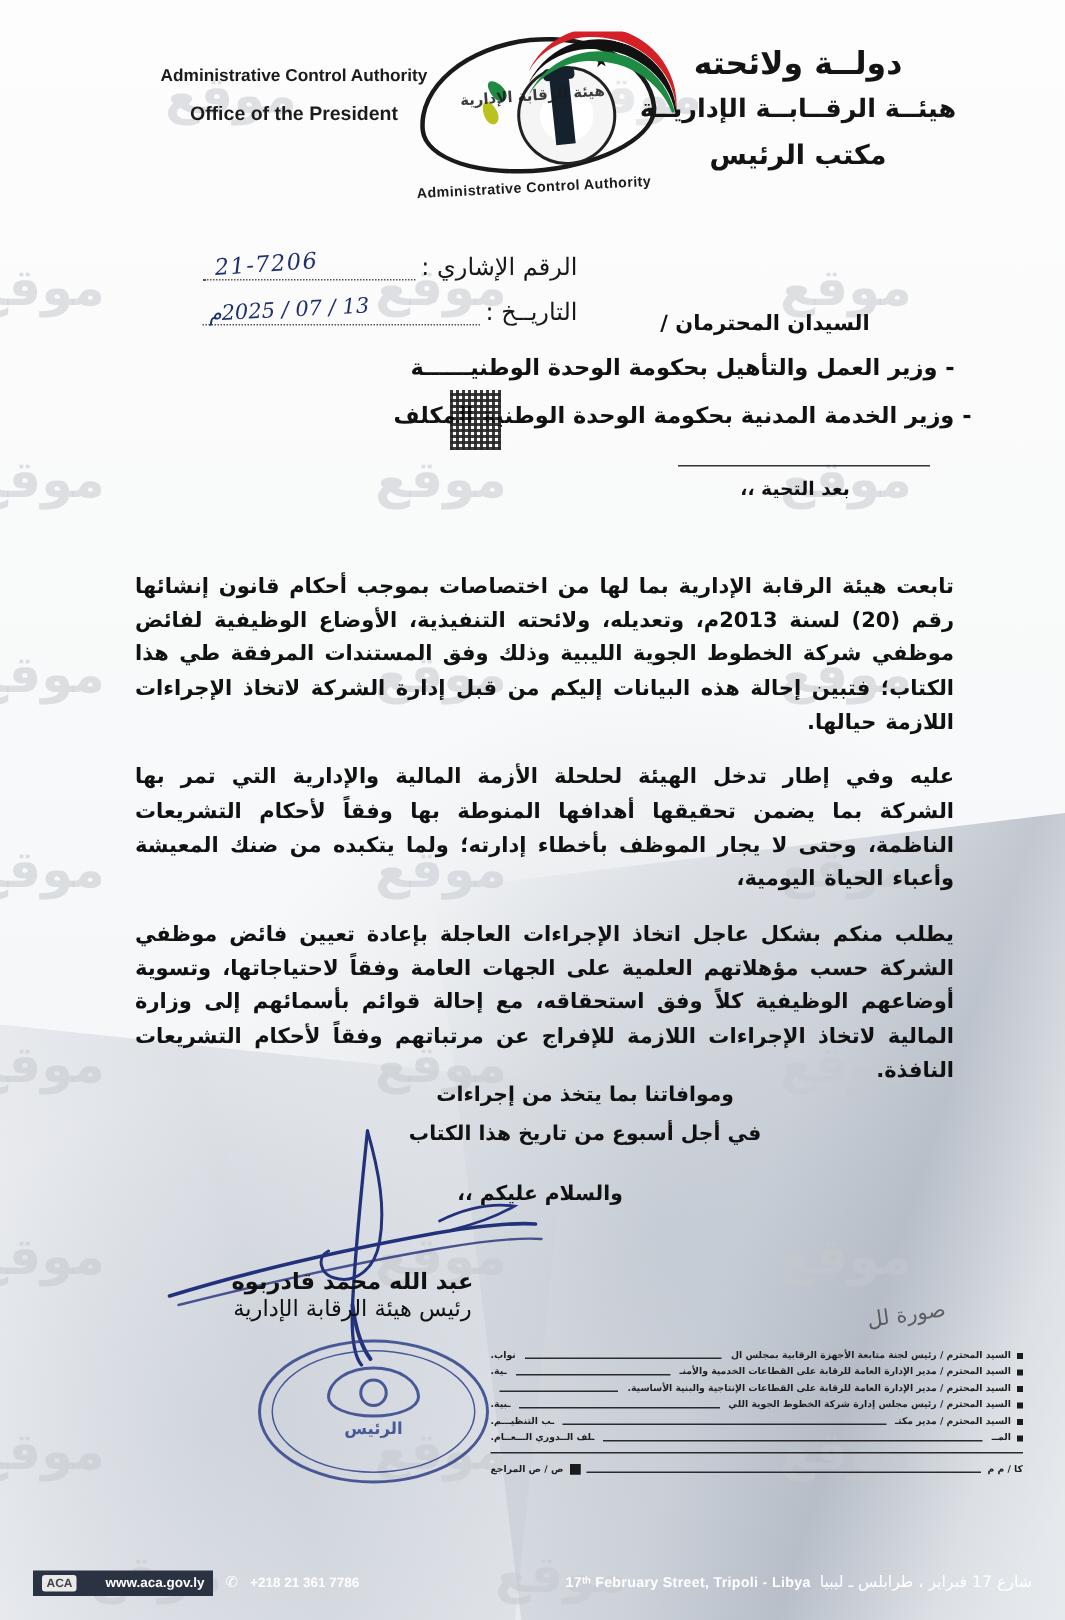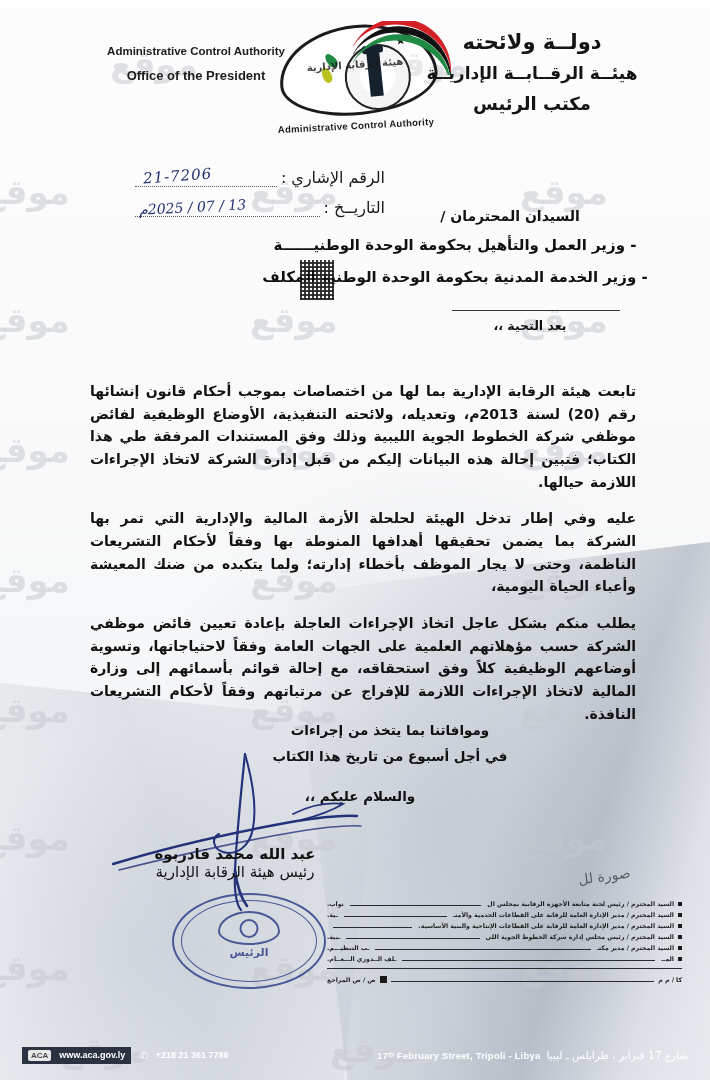--- a/index.html
+++ b/index.html
@@ -196,21 +196,21 @@
     padding:0 8px;box-sizing:border-box;border-radius:1px;
   }
   .foot-right{display:flex;align-items:center;gap:6px;direction:rtl;color:#fff;font-size:9.5px;font-weight:700;}
   .foot-en{color:#fff;font-size:9.5px;font-weight:700;font-family:Liberation Sans, sans-serif;letter-spacing:.2px;}
   .foot-ar{color:#fff;font-size:10.5px;font-weight:400;direction:rtl;}
   .foot-left{display:flex;align-items:center;gap:8px;}
   .foot-phone{color:#fff;font-size:9px;font-weight:700;font-family:"Liberation Sans",sans-serif;}
   .foot-url{
     background:#2b3242;color:#fff;font-size:9px;font-weight:700;
     padding:3px 6px;font-family:"Liberation Sans",sans-serif;
-    display:flex;align-items:center;gap:8px;
+    display:flex;align-items:center;gap:19px;
   }
   .foot-logo{
     background:#e9e9e9;color:#444;font-size:8px;font-weight:700;
     padding:1px 3px;border-radius:2px;font-family:"Liberation Sans",sans-serif;
   }
   .phone-ico{color:#fff;font-size:10px;}
 </style>
 </head>
 <body>
 

